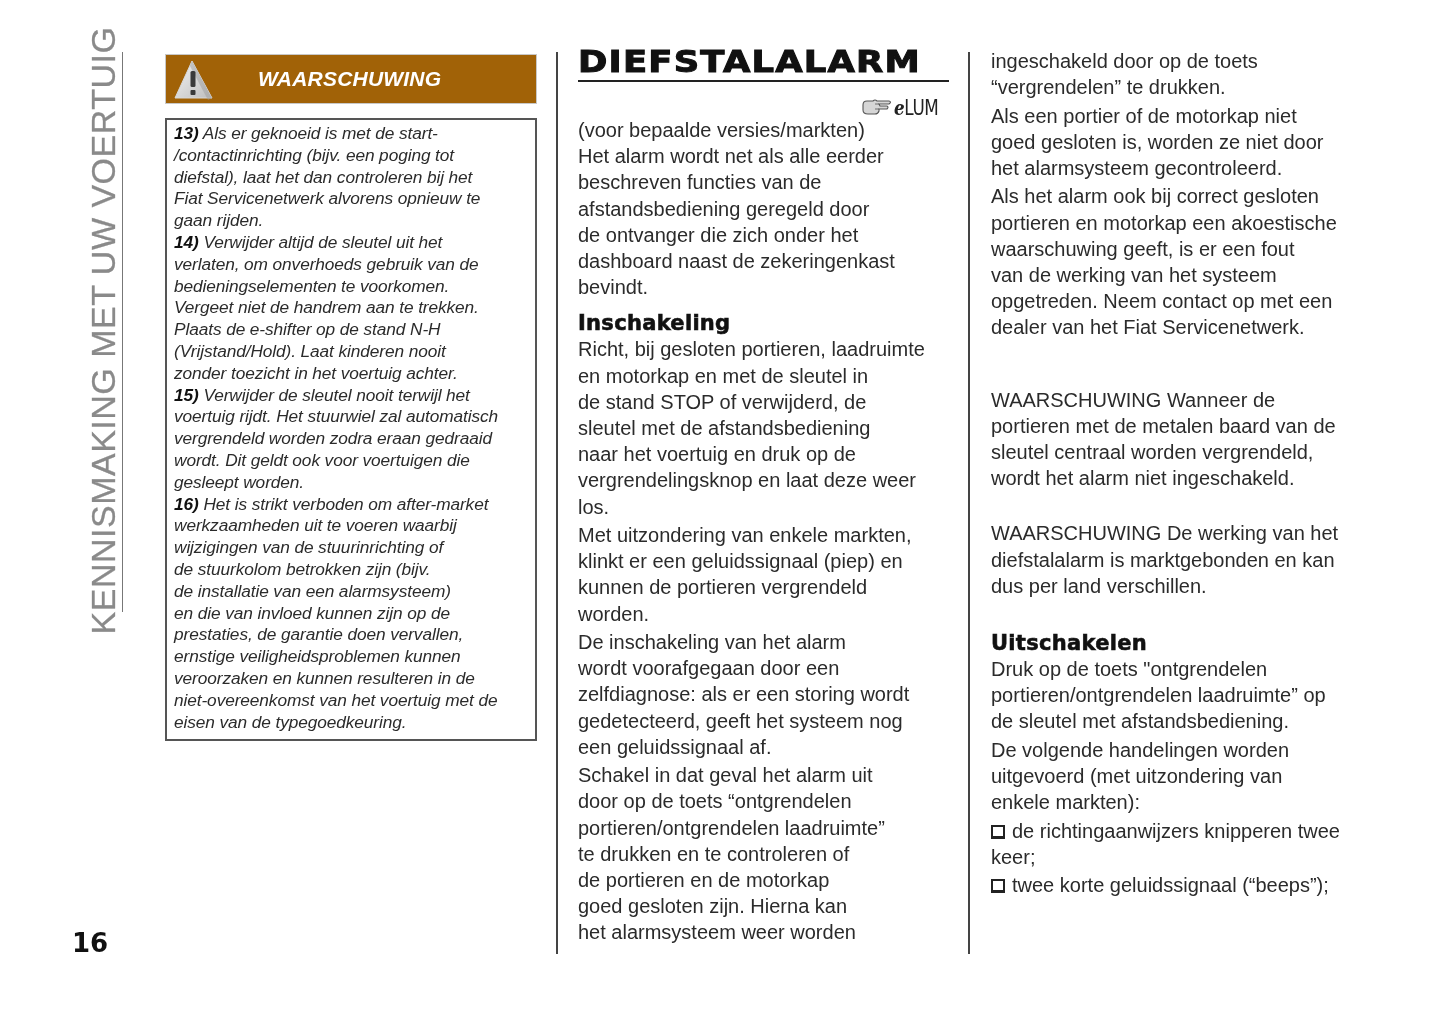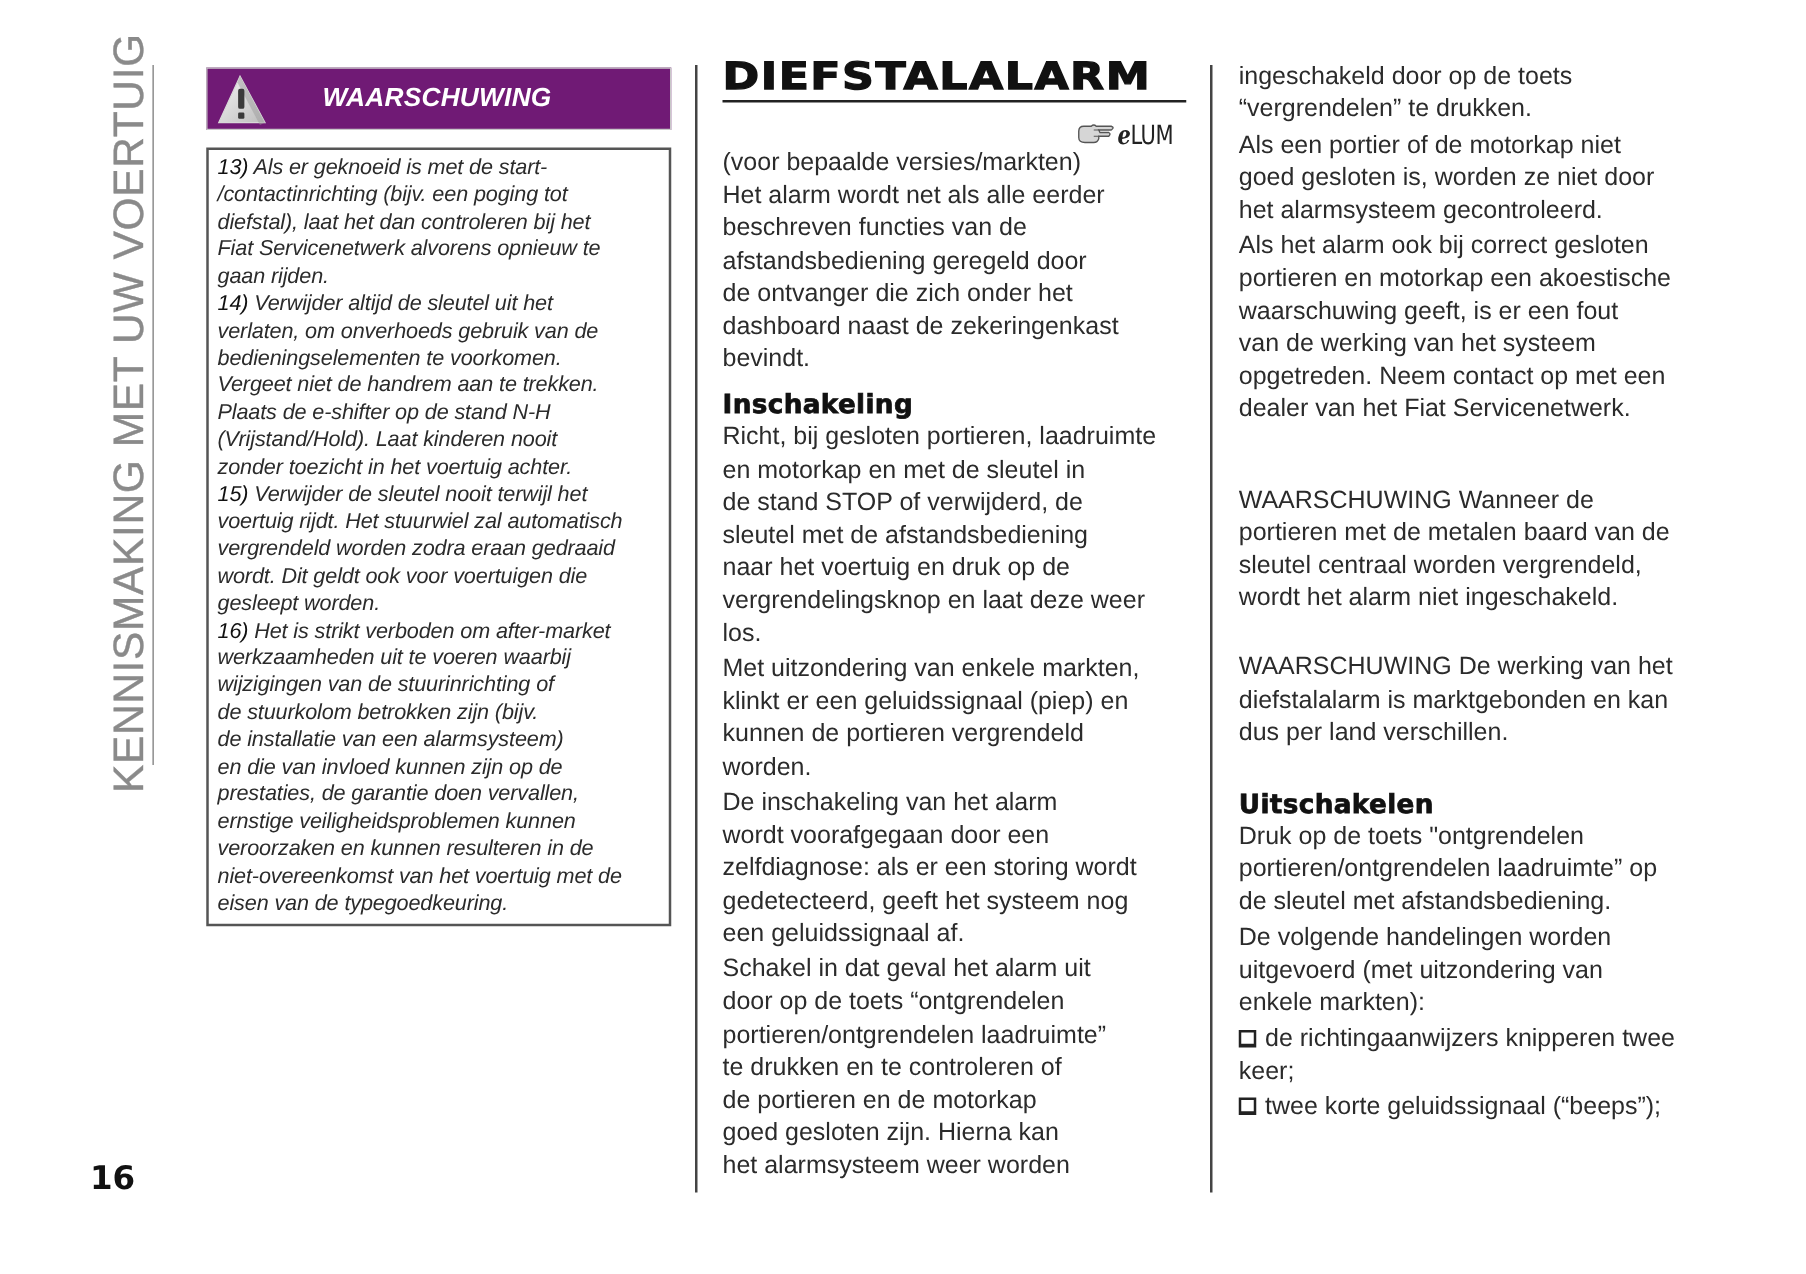--- a/index.html
+++ b/index.html
@@ -61,21 +61,21 @@
 
     
     .col1 {
       position: absolute;
       left: 165px;
       top: 54px;
       width: 372px;
     }
     .warn-header {
       height: 50px;
-      background: #701a75;
+      background: #a16207;
       position: relative;
       display: flex;
       align-items: center;
       border: 1px solid #c8c8c8;
     }
     .warn-icon {
       position: absolute;
       left: 4px;
       top: 3px;
       width: 48px;
@@ -96,21 +96,21 @@
       border: 2px solid #555;
       padding: 3px 6px 6px 7px;
       font-size: 17.3px;
       line-height: 21.8px;
       font-style: italic;
       color: #2b2b2b;
       letter-spacing: -0.1px;
     }
     .warn-item { display: block; }
     .warn-line { display: block; white-space: nowrap; }
-    .warn-num { font-weight: 400; color: #111; }
+    .warn-num { font-weight: 700; color: #111; }
 
     
     .col-sep {
       position: absolute;
       width: 2px;
       background: #444;
     }
     .sep1 { left: 556px; top: 52px; height: 902px; }
     .sep2 { left: 968px; top: 52px; height: 902px; }
 

